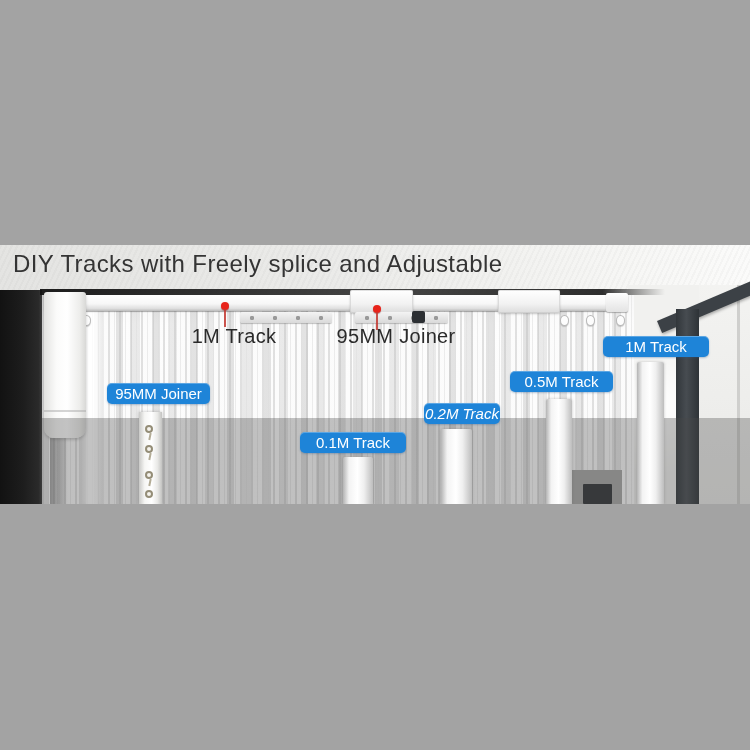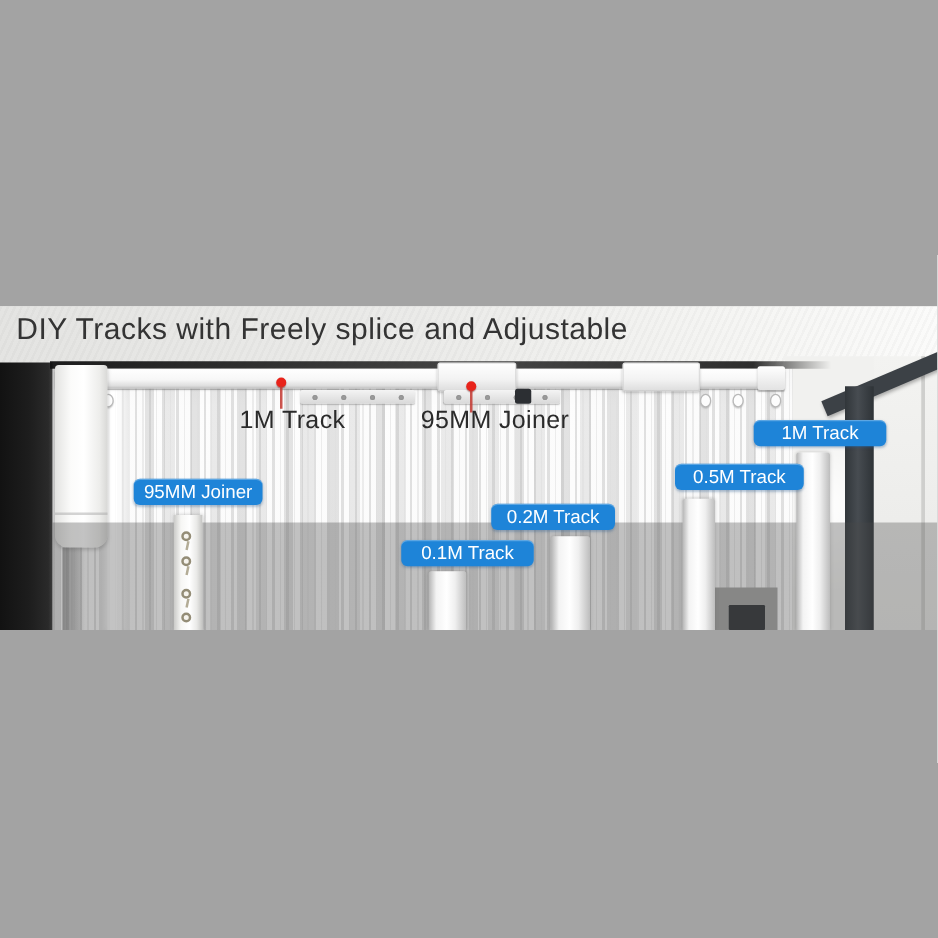--- a/index.html
+++ b/index.html
@@ -126,23 +126,23 @@
     border:2px solid #948d77;background:#f6f4ee;box-sizing:border-box;
   }
   .eyelet-tail{position:absolute;left:10px;width:2px;height:7px;background:#b3ac96;transform:rotate(12deg);}
   
   .badge{
     position:absolute;height:21px;line-height:21px;border-radius:5px;background:#1e84d8;
     color:#ffffff;font-size:15px;text-align:center;
     box-shadow:inset 0 1px 0 rgba(255,255,255,0.28), 0 1px 2px rgba(40,90,140,0.35);
   }
   .badge.bj {left:107px;top:138px;width:103px;}
-  .badge.b01{left:300px;top:187px;width:106px;margin-left:21px;}
-  .badge.b02{left:393px;top:158px;width:99px;}
-  .badge.b05{left:540px;top:126px;width:103px;}
+  .badge.b01{left:300px;top:187px;width:106px;}
+  .badge.b02{left:424px;top:158px;width:76px;font-style:italic;}
+  .badge.b05{left:510px;top:126px;width:103px;}
   .badge.b1m{left:603px;top:91px; width:106px;}
   .pin{position:absolute;width:8px;height:26px;}
   .pin.p1{left:221px;top:57px;}
   .pin.p2{left:373px;top:60px;}
   .pin-head{position:absolute;left:0;top:0;width:8px;height:8px;border-radius:50%;background:#e8231a;box-shadow:0 1px 1px rgba(120,30,30,0.5);}
   .pin-stem{position:absolute;left:3px;top:7px;width:2px;height:18px;background:rgba(195,55,48,0.85);}
   .callout{
     position:absolute;top:80px;height:24px;font-size:20px;color:#2b2b2b;
     text-align:center;letter-spacing:.3px;
   }

